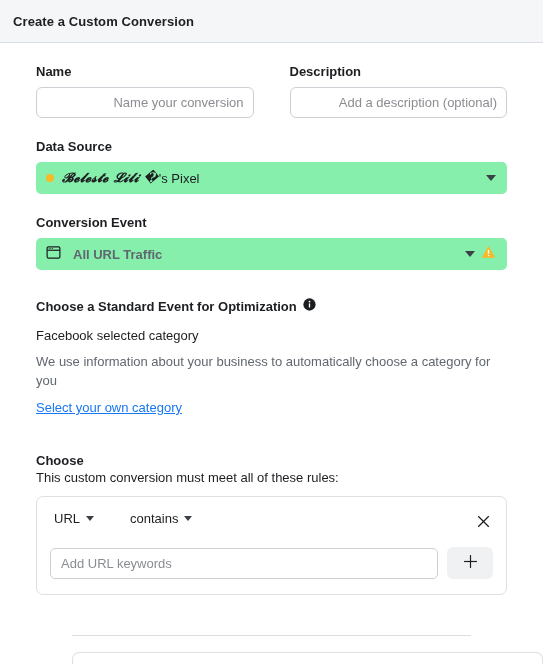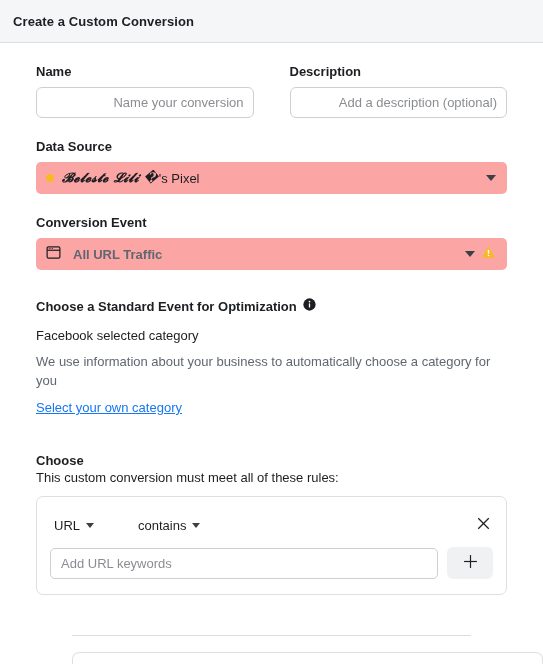--- a/index.html
+++ b/index.html
@@ -63,21 +63,21 @@
     font-family: "Liberation Sans", sans-serif;
     color: #1c1e21;
     outline: none;
     text-align: right;
   }
   .text-input::placeholder { color: #8a8d91; }
 
   
   .select-row {
     height: 32px;
-    background: #fca5a5;
+    background: #86efac;
     border-radius: 5px;
     display: flex;
     align-items: center;
     padding: 0 11px 0 10px;
     position: relative;
     cursor: pointer;
   }
 
   .status-dot {
     width: 8px;
@@ -192,24 +192,23 @@
   .rule-card {
     margin-top: 11px;
     border: 1px solid #dddfe2;
     border-radius: 7px;
     background: #ffffff;
     padding: 14px 13px 15px 13px;
   }
 
   .rule-top {
     display: flex;
-    align-items: flex-end;
+    align-items: flex-start;
     height: 22px;
     padding-left: 4px;
-    gap: 8px;
   }
   .rule-dd {
     font-size: 13px;
     color: #1c1e21;
     cursor: pointer;
     white-space: nowrap;
   }
   .rule-dd.operator { margin-left: 36px; }
 
   .close-btn {

